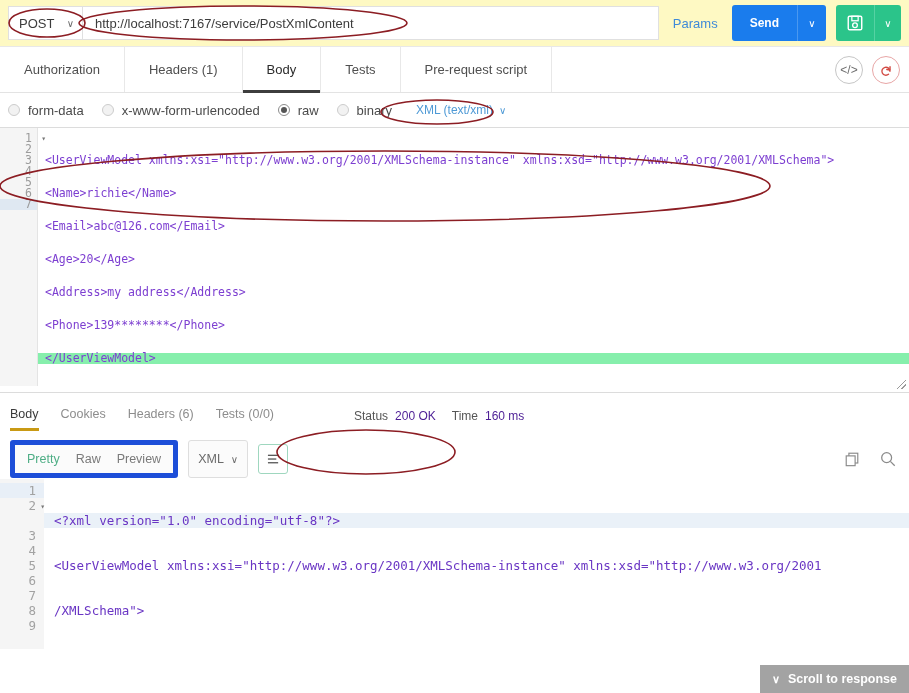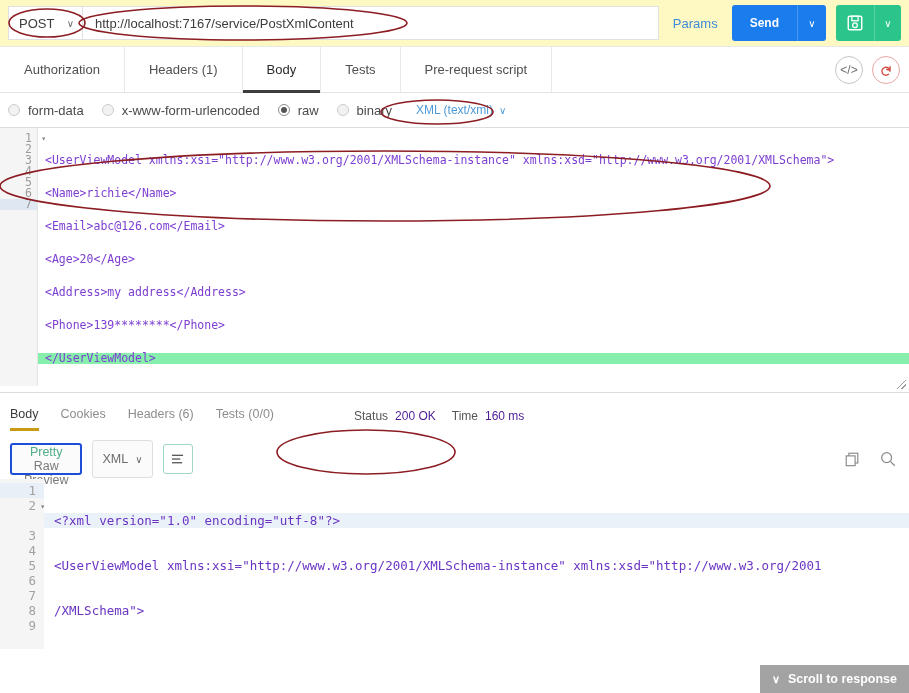--- a/index.html
+++ b/index.html
@@ -312,26 +312,25 @@
     height: 40px;
     display: flex;
     align-items: center;
     padding: 0 10px;
     background: #ffffff;
   }
   .seg-group {
     display: flex;
     align-items: center;
     height: 28px;
-    border: 2px solid #1d4ed8;
+    border: 5px solid #1d4ed8;
     border-radius: 3px;
     background: #fbfbfb;
     padding: 0 4px;
     margin-right: 10px;
-    flex-direction: column;
   }
   .seg {
     font-size: 12.5px;
     color: #7a7a7a;
     padding: 0 8px;
     cursor: pointer;
   }
   .seg.active { color: #4fae86; }
   .fmt-select {
     display: flex;

